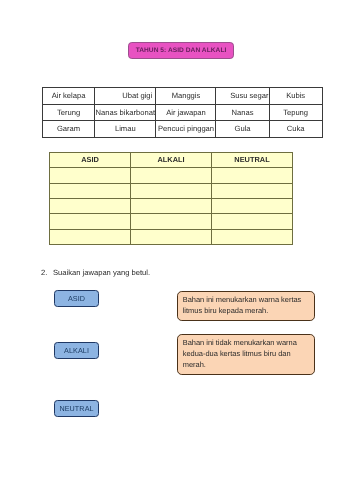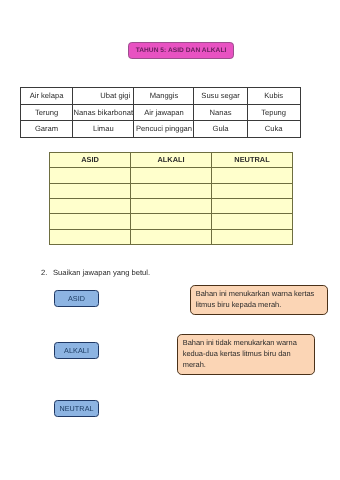--- a/index.html
+++ b/index.html
@@ -26,21 +26,21 @@
   
   .q-text {
     position:absolute; font-size:7.6px; color:#2a2a2a;
   }
   .q1 { left:41px; top:69px; }
   .q2 { left:41px; top:268px; }
   .q-num { display:inline-block; width:12px; }
 
   
   table { border-collapse:collapse; position:absolute; }
-  .t1 { left:20px; top:87px; width:279.7px; table-layout:fixed; }
+  .t1 { left:42px; top:87px; width:279.7px; table-layout:fixed; }
   .t1 td {
     border:0.9px solid #3a3a3a; text-align:center;
     font-size:7.6px; color:#2a2a2a; padding:0; line-height:15px;
     height:16.6px; box-sizing:border-box;
   }
 
   
   .t2 { left:49px; top:152px; width:243px; table-layout:fixed; border-collapse:collapse; }
   .t2 td {
     border:0.9px solid #6e6e40; background:#ffffcc;
@@ -74,21 +74,21 @@
     <span>TAHUN 5: ASID DAN ALKALI</span>
   </div>
 
 
   <table class="t1">
     <tbody id="t1body">
         <tr>
           <td style="width: 52.1px;">Air kelapa</td>
           <td style="width: 61.4px; padding-left: 24px;">Ubat gigi</td>
           <td style="width: 60px;">Manggis</td>
-          <td style="width: 53.1px;">Susu segar</td>
+          <td style="width: 53.1px; text-align: right;">Susu segar</td>
           <td style="width: 53.1px;">Kubis</td>
         </tr>
         <tr>
           <td style="width: 52.1px;">Terung</td>
           <td style="width: 61.4px;">Nanas bikarbonat</td>
           <td style="width: 60px;">Air jawapan</td>
           <td style="width: 53.1px;">Nanas</td>
           <td style="width: 53.1px;">Tepung</td>
         </tr>
         <tr>
@@ -143,16 +143,16 @@
   <div class="blue-box" style="left:54px; top:290px;">
       <span>ASID</span>
     </div>
   <div class="blue-box" style="left:54px; top:342px;">
       <span>ALKALI</span>
     </div>
   <div class="blue-box" style="left:54px; top:400px;">
       <span>NEUTRAL</span>
     </div>
 
-  <div class="orange-box" style="top:285px; height:30px;margin-left:13px;">Bahan ini menukarkan warna kertas litmus biru kepada merah.</div>
+  <div class="orange-box" style="top:291px; height:30px;">Bahan ini menukarkan warna kertas litmus biru kepada merah.</div>
   <div class="orange-box" style="top:334px; height:41px;">Bahan ini tidak menukarkan warna kedua-dua kertas litmus biru dan merah.</div>
 
 </div>
 
 </body></html>

